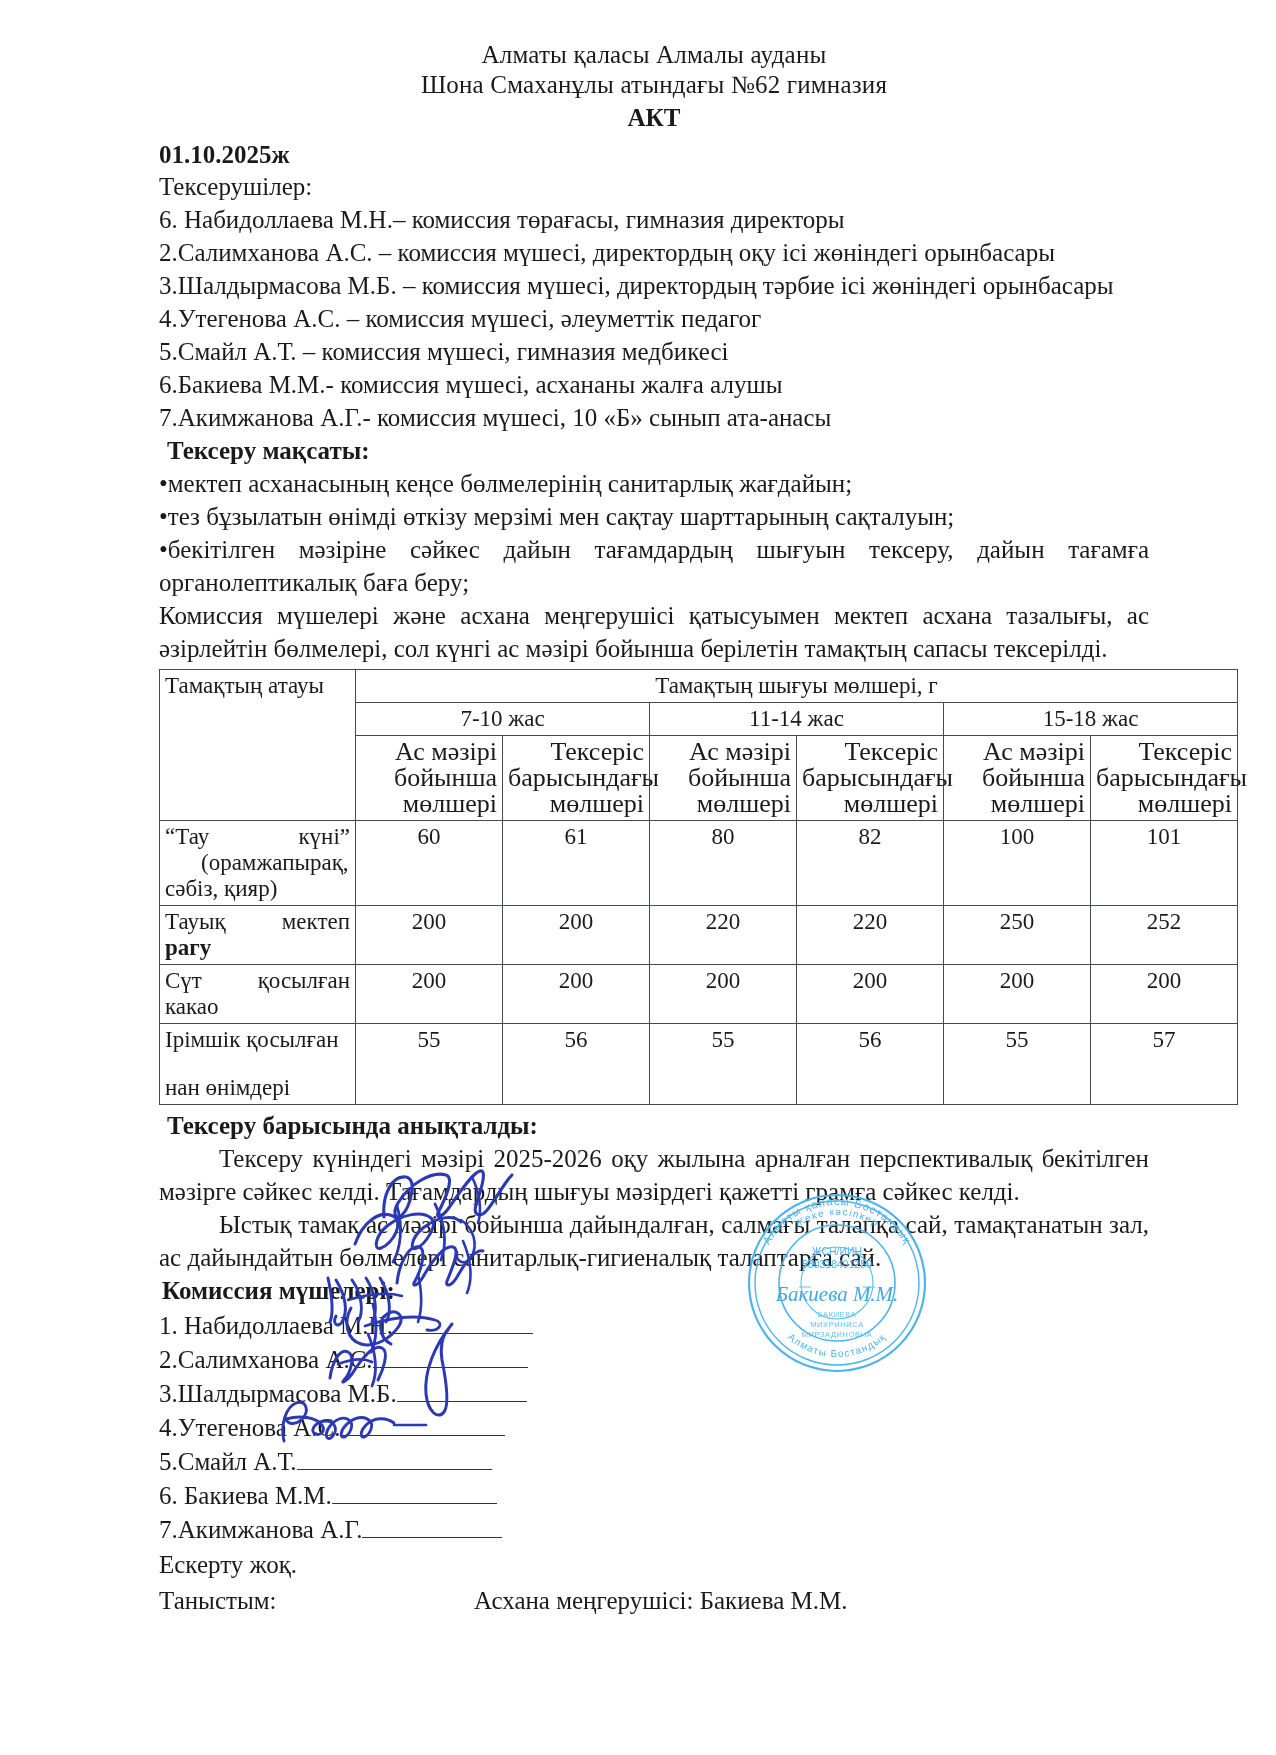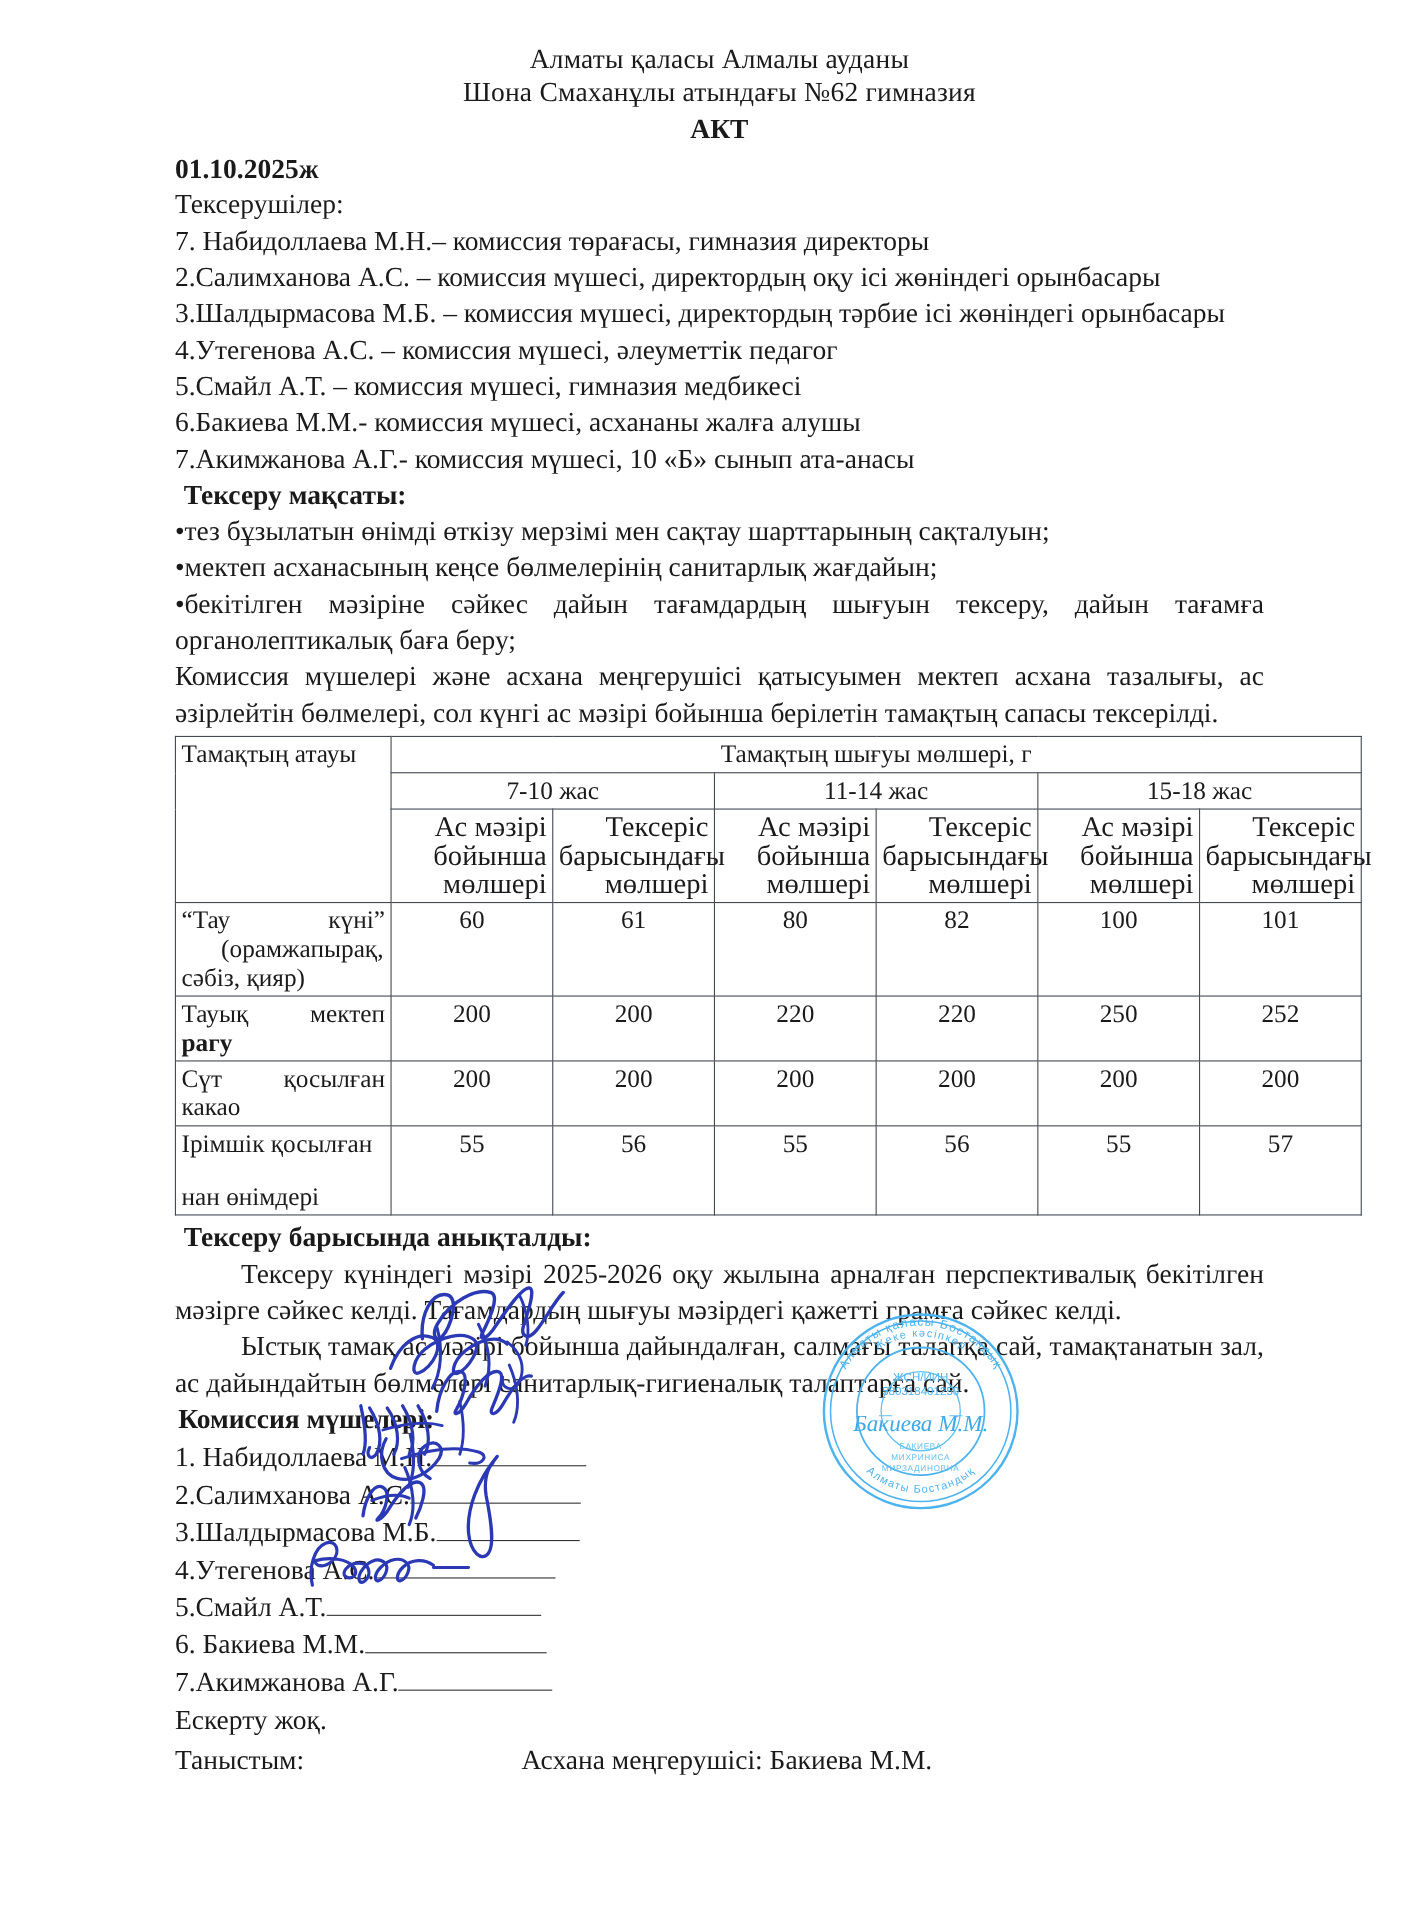--- a/index.html
+++ b/index.html
@@ -166,34 +166,34 @@
 
     <div class="center hdr-line">Алматы қаласы Алмалы ауданы</div>
     <div class="center hdr-line">Шона Смаханұлы атындағы  №62 гимназия</div>
     <div class="center acttitle">АКТ</div>
 
     <div class="datebold">01.10.2025ж</div>
 
     <div class="para">Тексерушілер:</div>
 
     <div>
-      <div class="para">7. Набидоллаева М.Н.– комиссия төрағасы, гимназия директоры</div>
+      <div class="para">6. Набидоллаева М.Н.– комиссия төрағасы, гимназия директоры</div>
       <div class="para">2.Салимханова А.С. – комиссия мүшесі, директордың оқу ісі жөніндегі орынбасары</div>
       <div class="para">3.Шалдырмасова  М.Б. – комиссия мүшесі, директордың тәрбие  ісі жөніндегі   орынбасары</div>
       <div class="para">4.Утегенова А.С. – комиссия мүшесі, әлеуметтік педагог</div>
       <div class="para">5.Смайл А.Т. – комиссия мүшесі, гимназия медбикесі</div>
       <div class="para">6.Бакиева М.М.- комиссия мүшесі, асхананы жалға алушы</div>
       <div class="para">7.Акимжанова А.Г.- комиссия мүшесі, 10 «Б» сынып ата-анасы</div>
     </div>
 
     <div class="para bold" style="margin-left:8px;">Тексеру мақсаты:</div>
 
     <div>
+      <div class="bullet-line">•мектеп асханасының кеңсе бөлмелерінің санитарлық жағдайын;</div>
       <div class="bullet-line">•тез бұзылатын өнімді өткізу мерзімі мен сақтау шарттарының сақталуын;</div>
-      <div class="bullet-line">•мектеп асханасының кеңсе бөлмелерінің санитарлық жағдайын;</div>
       <div class="bullet-line justify">•бекітілген мәзіріне сәйкес дайын тағамдардың шығуын тексеру, дайын тағамға органолептикалық баға беру;</div>
     </div>
 
     <div class="para justify">Комиссия мүшелері және асхана меңгерушісі қатысуымен мектеп асхана тазалығы, ас әзірлейтін бөлмелері, сол күнгі ас мәзірі бойынша берілетін тамақтың сапасы тексерілді.</div>
 
     <table class="menu-table">
       <tbody>
           <tr>
         <th class="firstcol" rowspan="3" style="width:185px;">Тамақтың атауы</th>
         <th class="group-title" colspan="6">Тамақтың шығуы мөлшері, г</th>

